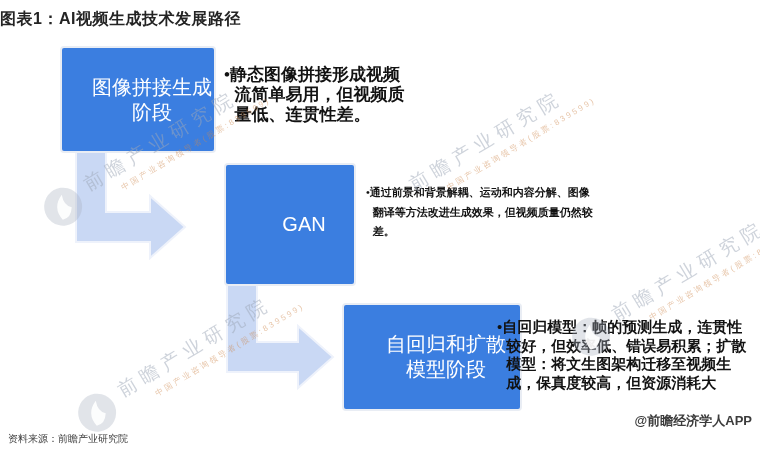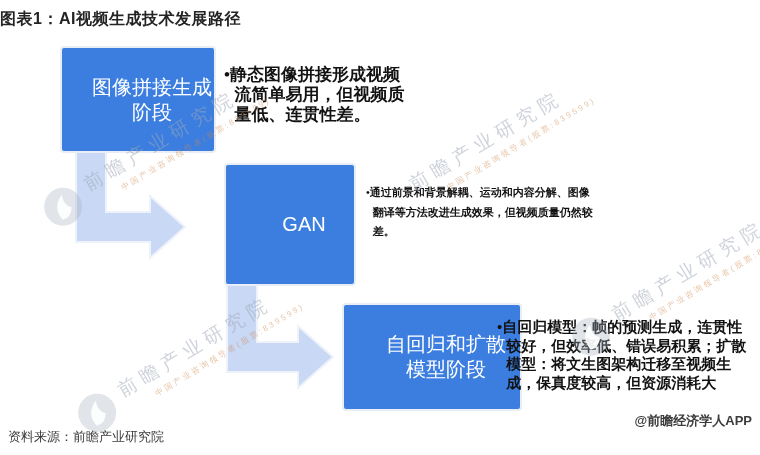--- a/index.html
+++ b/index.html
@@ -38,21 +38,21 @@
   .wm-col{display:flex;flex-direction:column;}
   .wm-main{font-size:19px;letter-spacing:6px;color:var(--wm-gray);}
   .wm-sub{font-size:8px;letter-spacing:2.5px;color:var(--wm-orange);margin-top:2px;padding-left:30px;}
   .wm-logo{width:40px;height:40px;flex:0 0 auto;}
   .wm-1{left:28px;top:132px;}
   .wm-2{left:400px;top:120px;}
   .wm-3{left:556px;top:262px;}
   .wm-4{left:62px;top:338px;}
   .footer-source{
     position:absolute;left:8px;bottom:9px;z-index:5;
-    font-size:13px;color:var(--footer-color);
+    font-size:10px;color:var(--footer-color);
   }
   .footer-credit{
     position:absolute;right:8px;bottom:25px;z-index:5;
     font-size:13px;font-weight:700;color:var(--footer-color);
   }
 </style>
 </head>
 <body>
 
 <div class="canvas">

